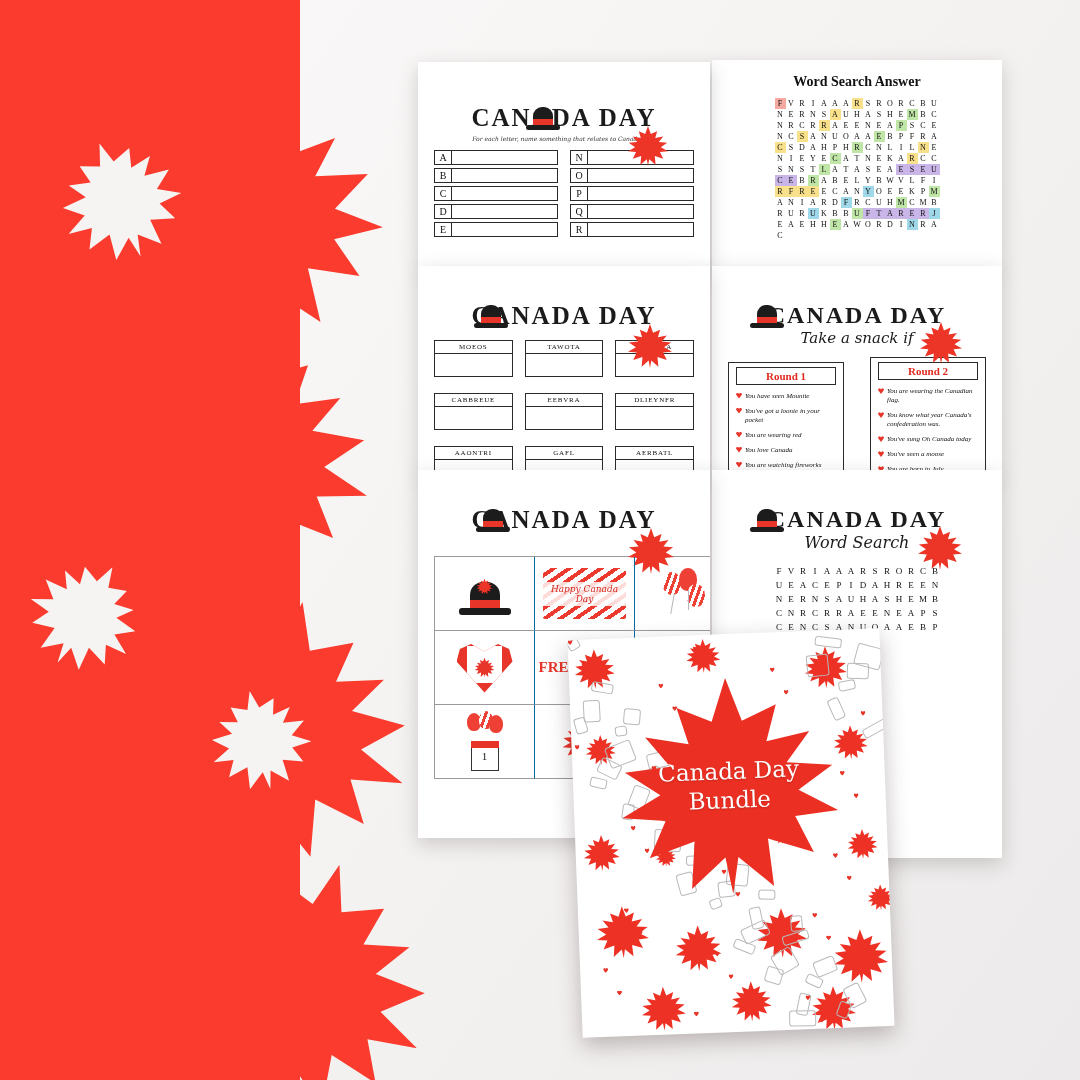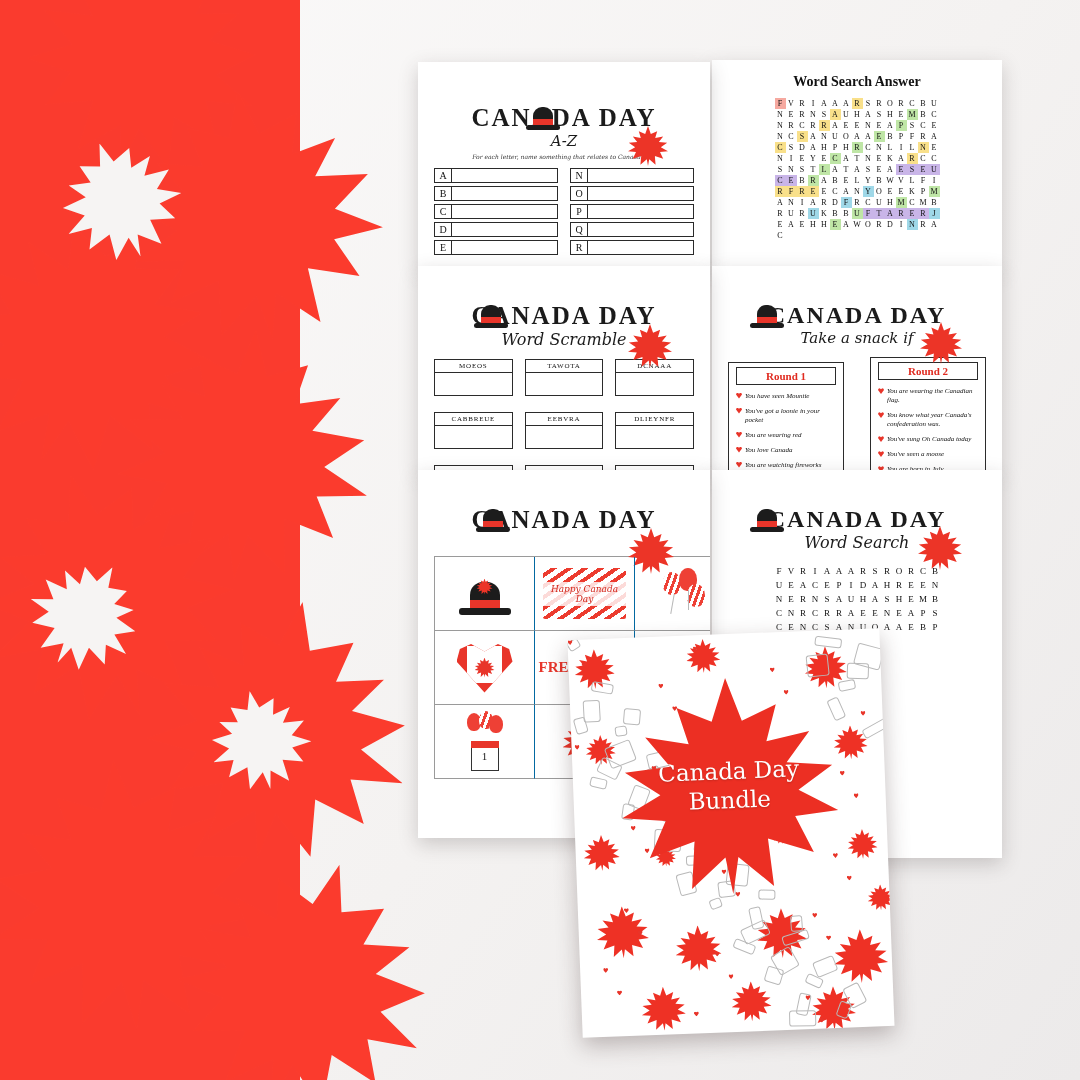--- a/index.html
+++ b/index.html
@@ -623,21 +623,20 @@
   <div class="sheet" style="left:418px; top:62px; width:292px; height:208px;">
     <div class="sheet-inner">
       <div class="hdr">
         <div class="hat" style="left:92px; top:-2px;">
           <div class="crown"></div>
             <div class="band"></div>
             <div class="brim"></div>
         </div>
         <div class="mini-leaf" style="right:26px; top:22px; width:40px; height:40px;"></div>
         <div class="title" style="font-size:25px; margin-top:28px;">CANADA DAY</div>
-        <div class="subtitle" style="font-size:15px;">A-Z</div>
         <div class="note">For each letter, name something that relates to Canada Day.</div>
       </div>
       <div class="az-cols">
         <div class="az-col" id="az-left">
             <div class="az-row">
               <div class="az-letter">A</div>
             </div>
             <div class="az-row">
               <div class="az-letter">B</div>
             </div>
@@ -712,21 +711,20 @@
   <div class="sheet" style="left:418px; top:266px; width:292px; height:208px;">
     <div class="sheet-inner">
       <div class="hdr">
         <div class="hat" style="left:40px; top:-2px;">
           <div class="crown"></div>
             <div class="band"></div>
             <div class="brim"></div>
         </div>
         <div class="mini-leaf" style="right:22px; top:22px; width:44px; height:44px;"></div>
         <div class="title" style="font-size:25px; margin-top:22px;">CANADA DAY</div>
-        <div class="subtitle" style="font-size:16px;">Word Scramble</div>
       </div>
       <div class="scr-grid" id="scramble">
           <div class="scr-item">
             <div class="scr-word">MOEOS</div>
             <div class="scr-blank"></div>
           </div>
           <div class="scr-item">
             <div class="scr-word">TAWOTA</div>
             <div class="scr-blank"></div>
           </div>

